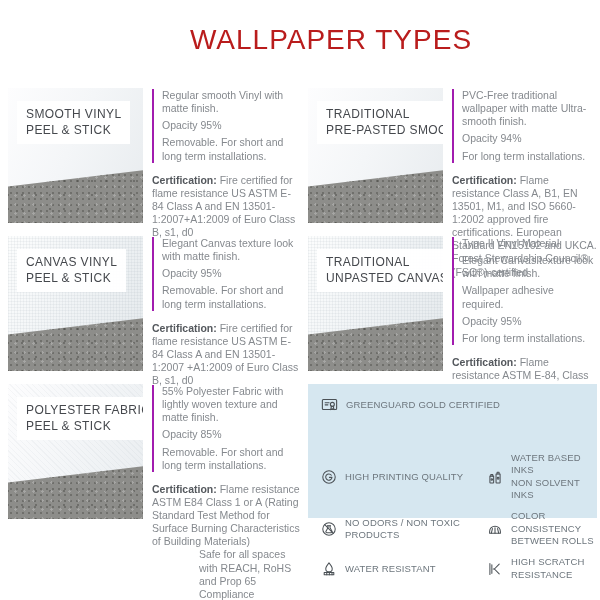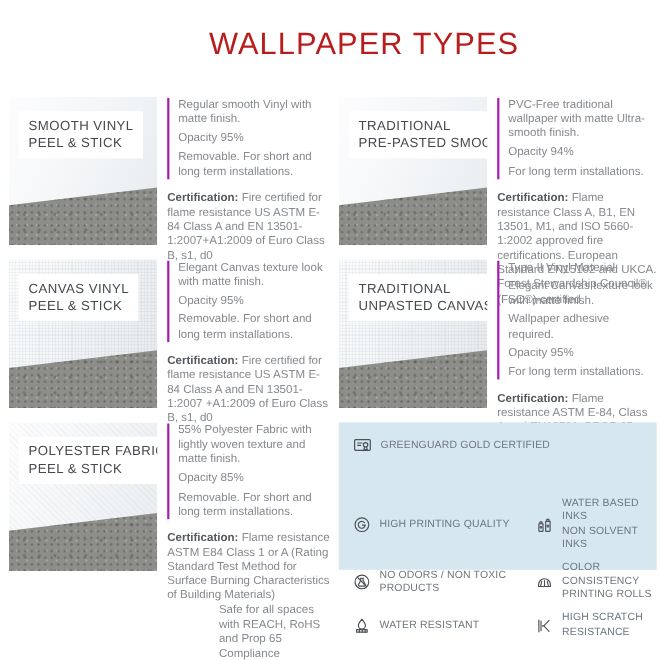--- a/index.html
+++ b/index.html
@@ -214,21 +214,21 @@
       </div>
       <div class="feat-item">
         <span class="feat-icon">
           <svg class="ic" viewBox="0 0 24 24" width="18" height="18">
             <path d="M4.8 17.6v-2.2a7.2 7.2 0 0 1 14.4 0v2.2z"></path>
             <path d="M8.6 11.4l-1.5 6.2M12 10.4v7.2M15.4 11.4l1.5 6.2"></path>
           </svg>
         </span>
         <span class="feat-text">
             <span>COLOR CONSISTENCY</span>
-            <span>PRINTING ROLLS</span>
+            <span>BETWEEN ROLLS</span>
           </span>
       </div>
       <div class="feat-item">
         <span class="feat-icon">
           <svg class="ic" viewBox="0 0 24 24" width="18" height="18">
             <path d="M12 3.8c2.4 3 4.3 5.4 4.3 7.7a4.3 4.3 0 0 1-8.6 0c0-2.3 1.9-4.7 4.3-7.7z"></path>
             <path d="M5.6 16.6h12.8v3H5.6z"></path>
             <path d="M9 16.6v3M12.5 16.6v3M16 16.6v3"></path>
           </svg>
         </span>

